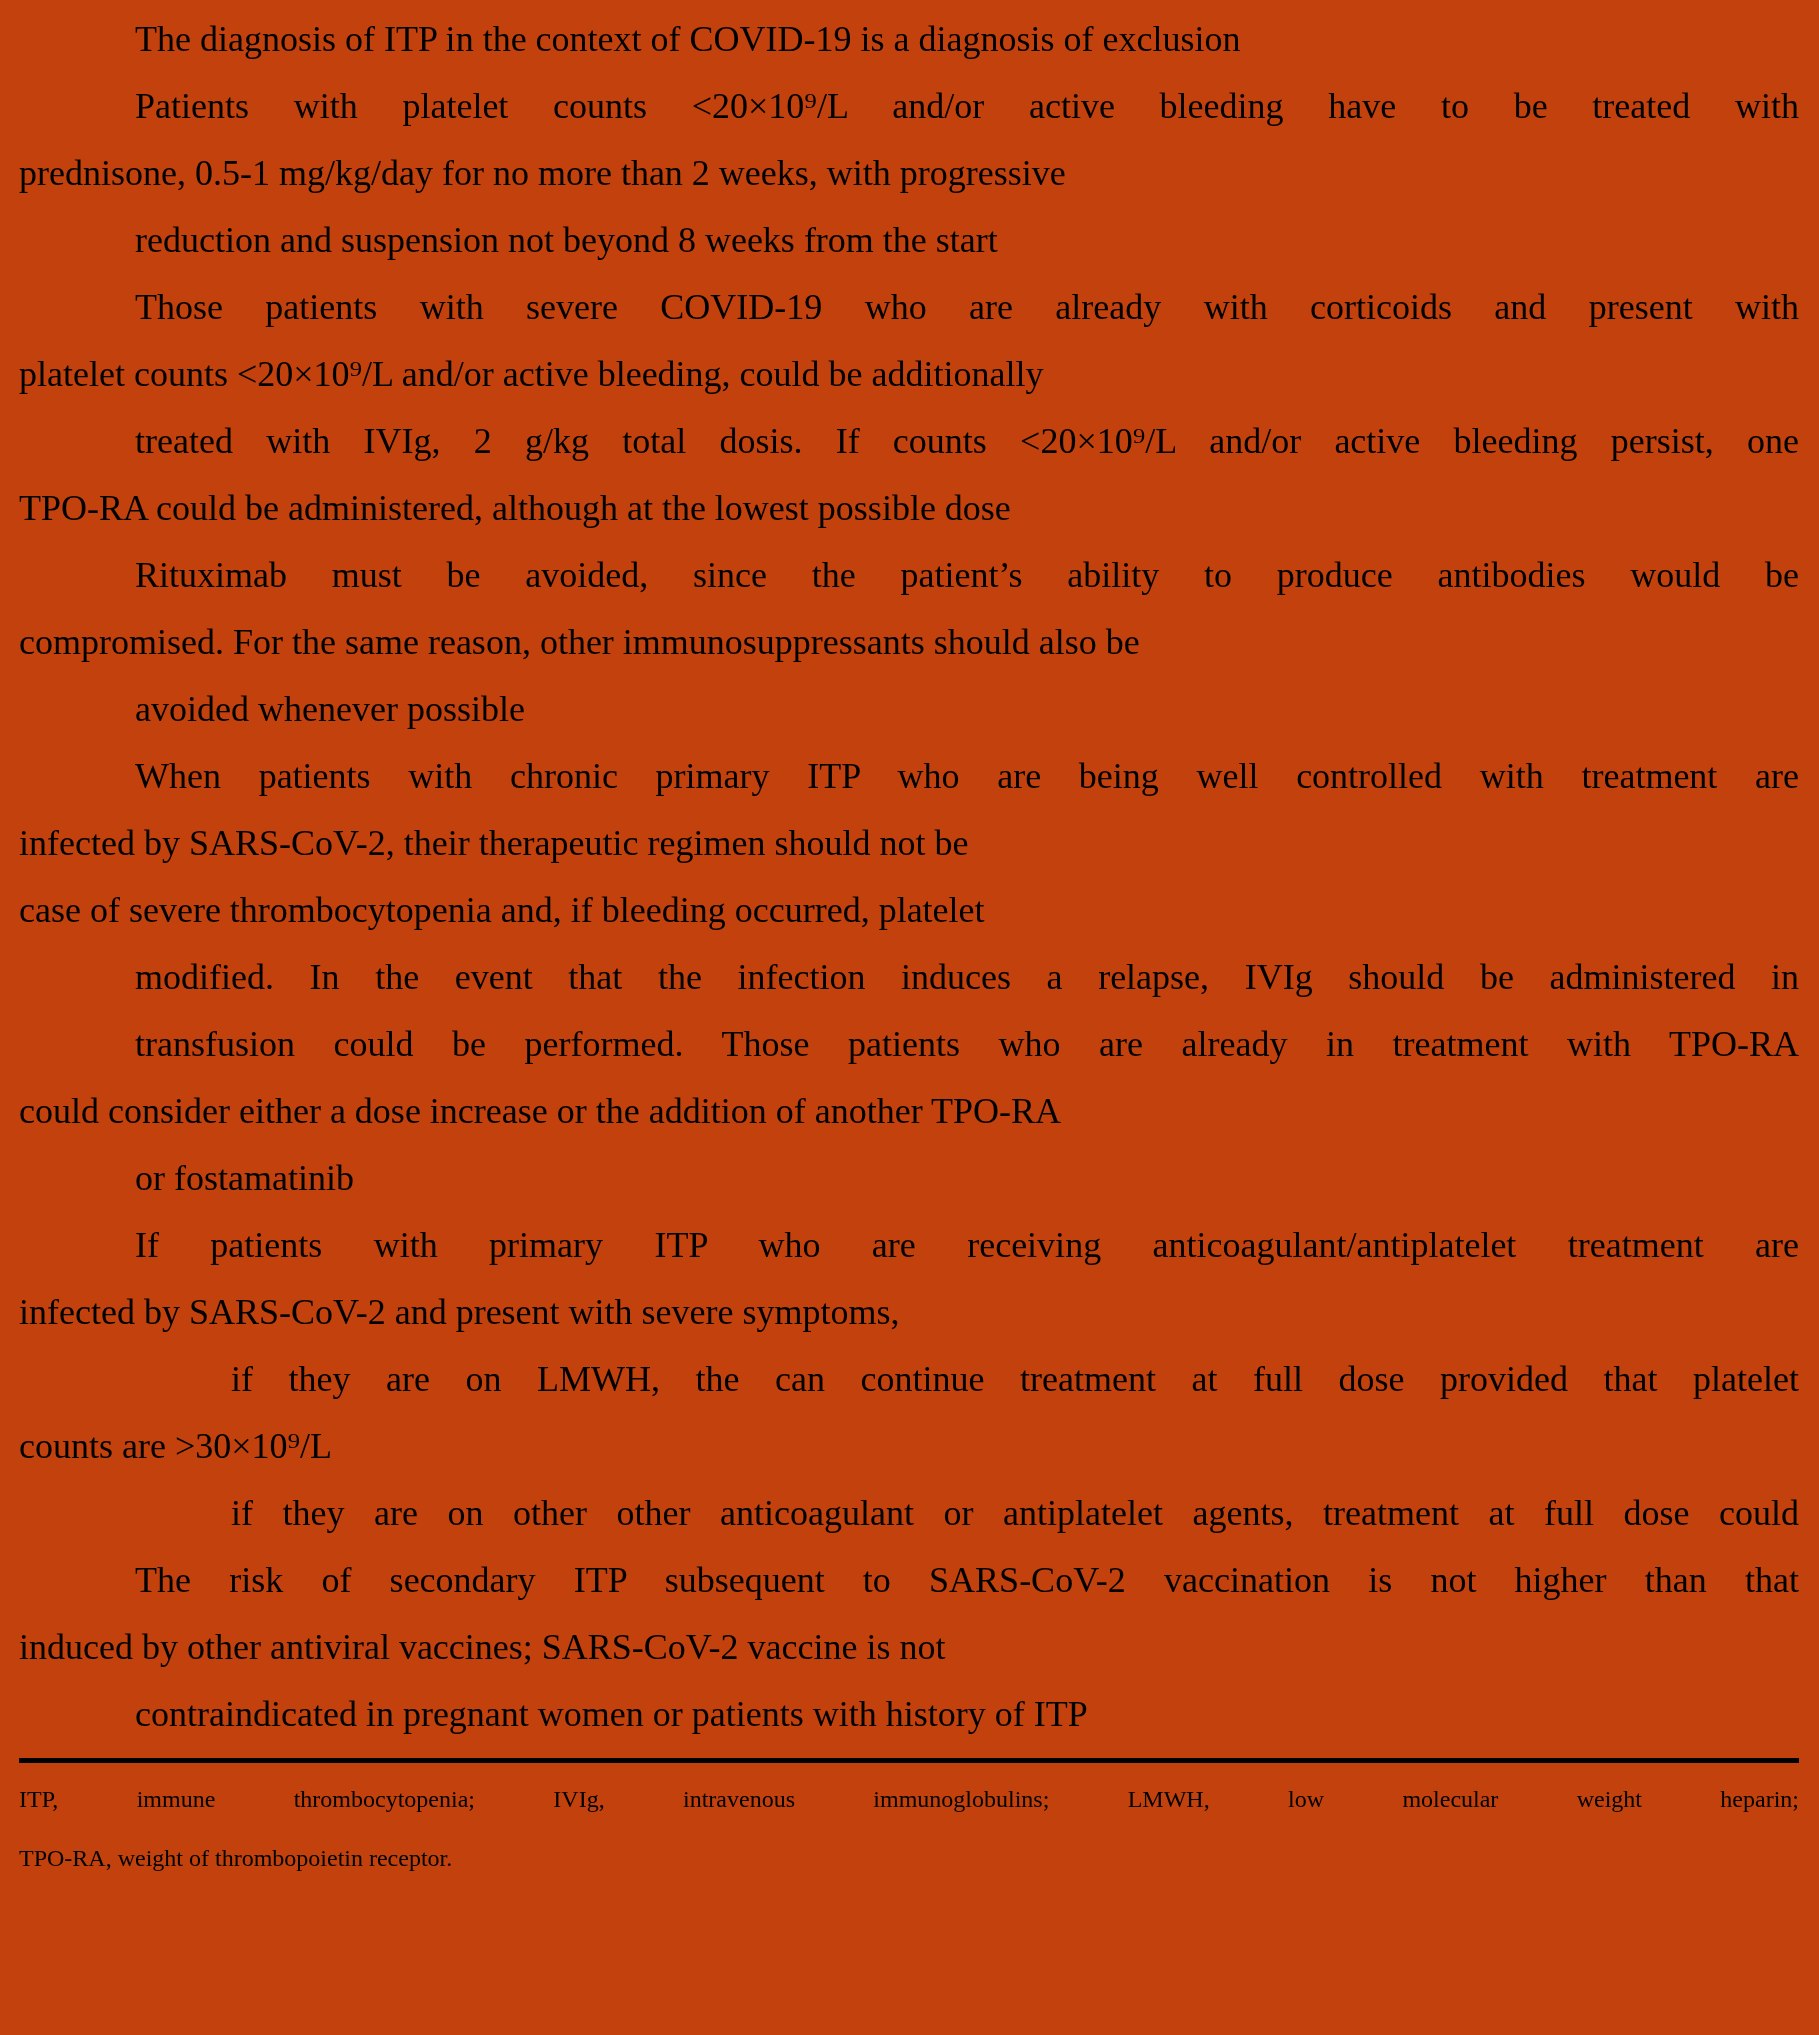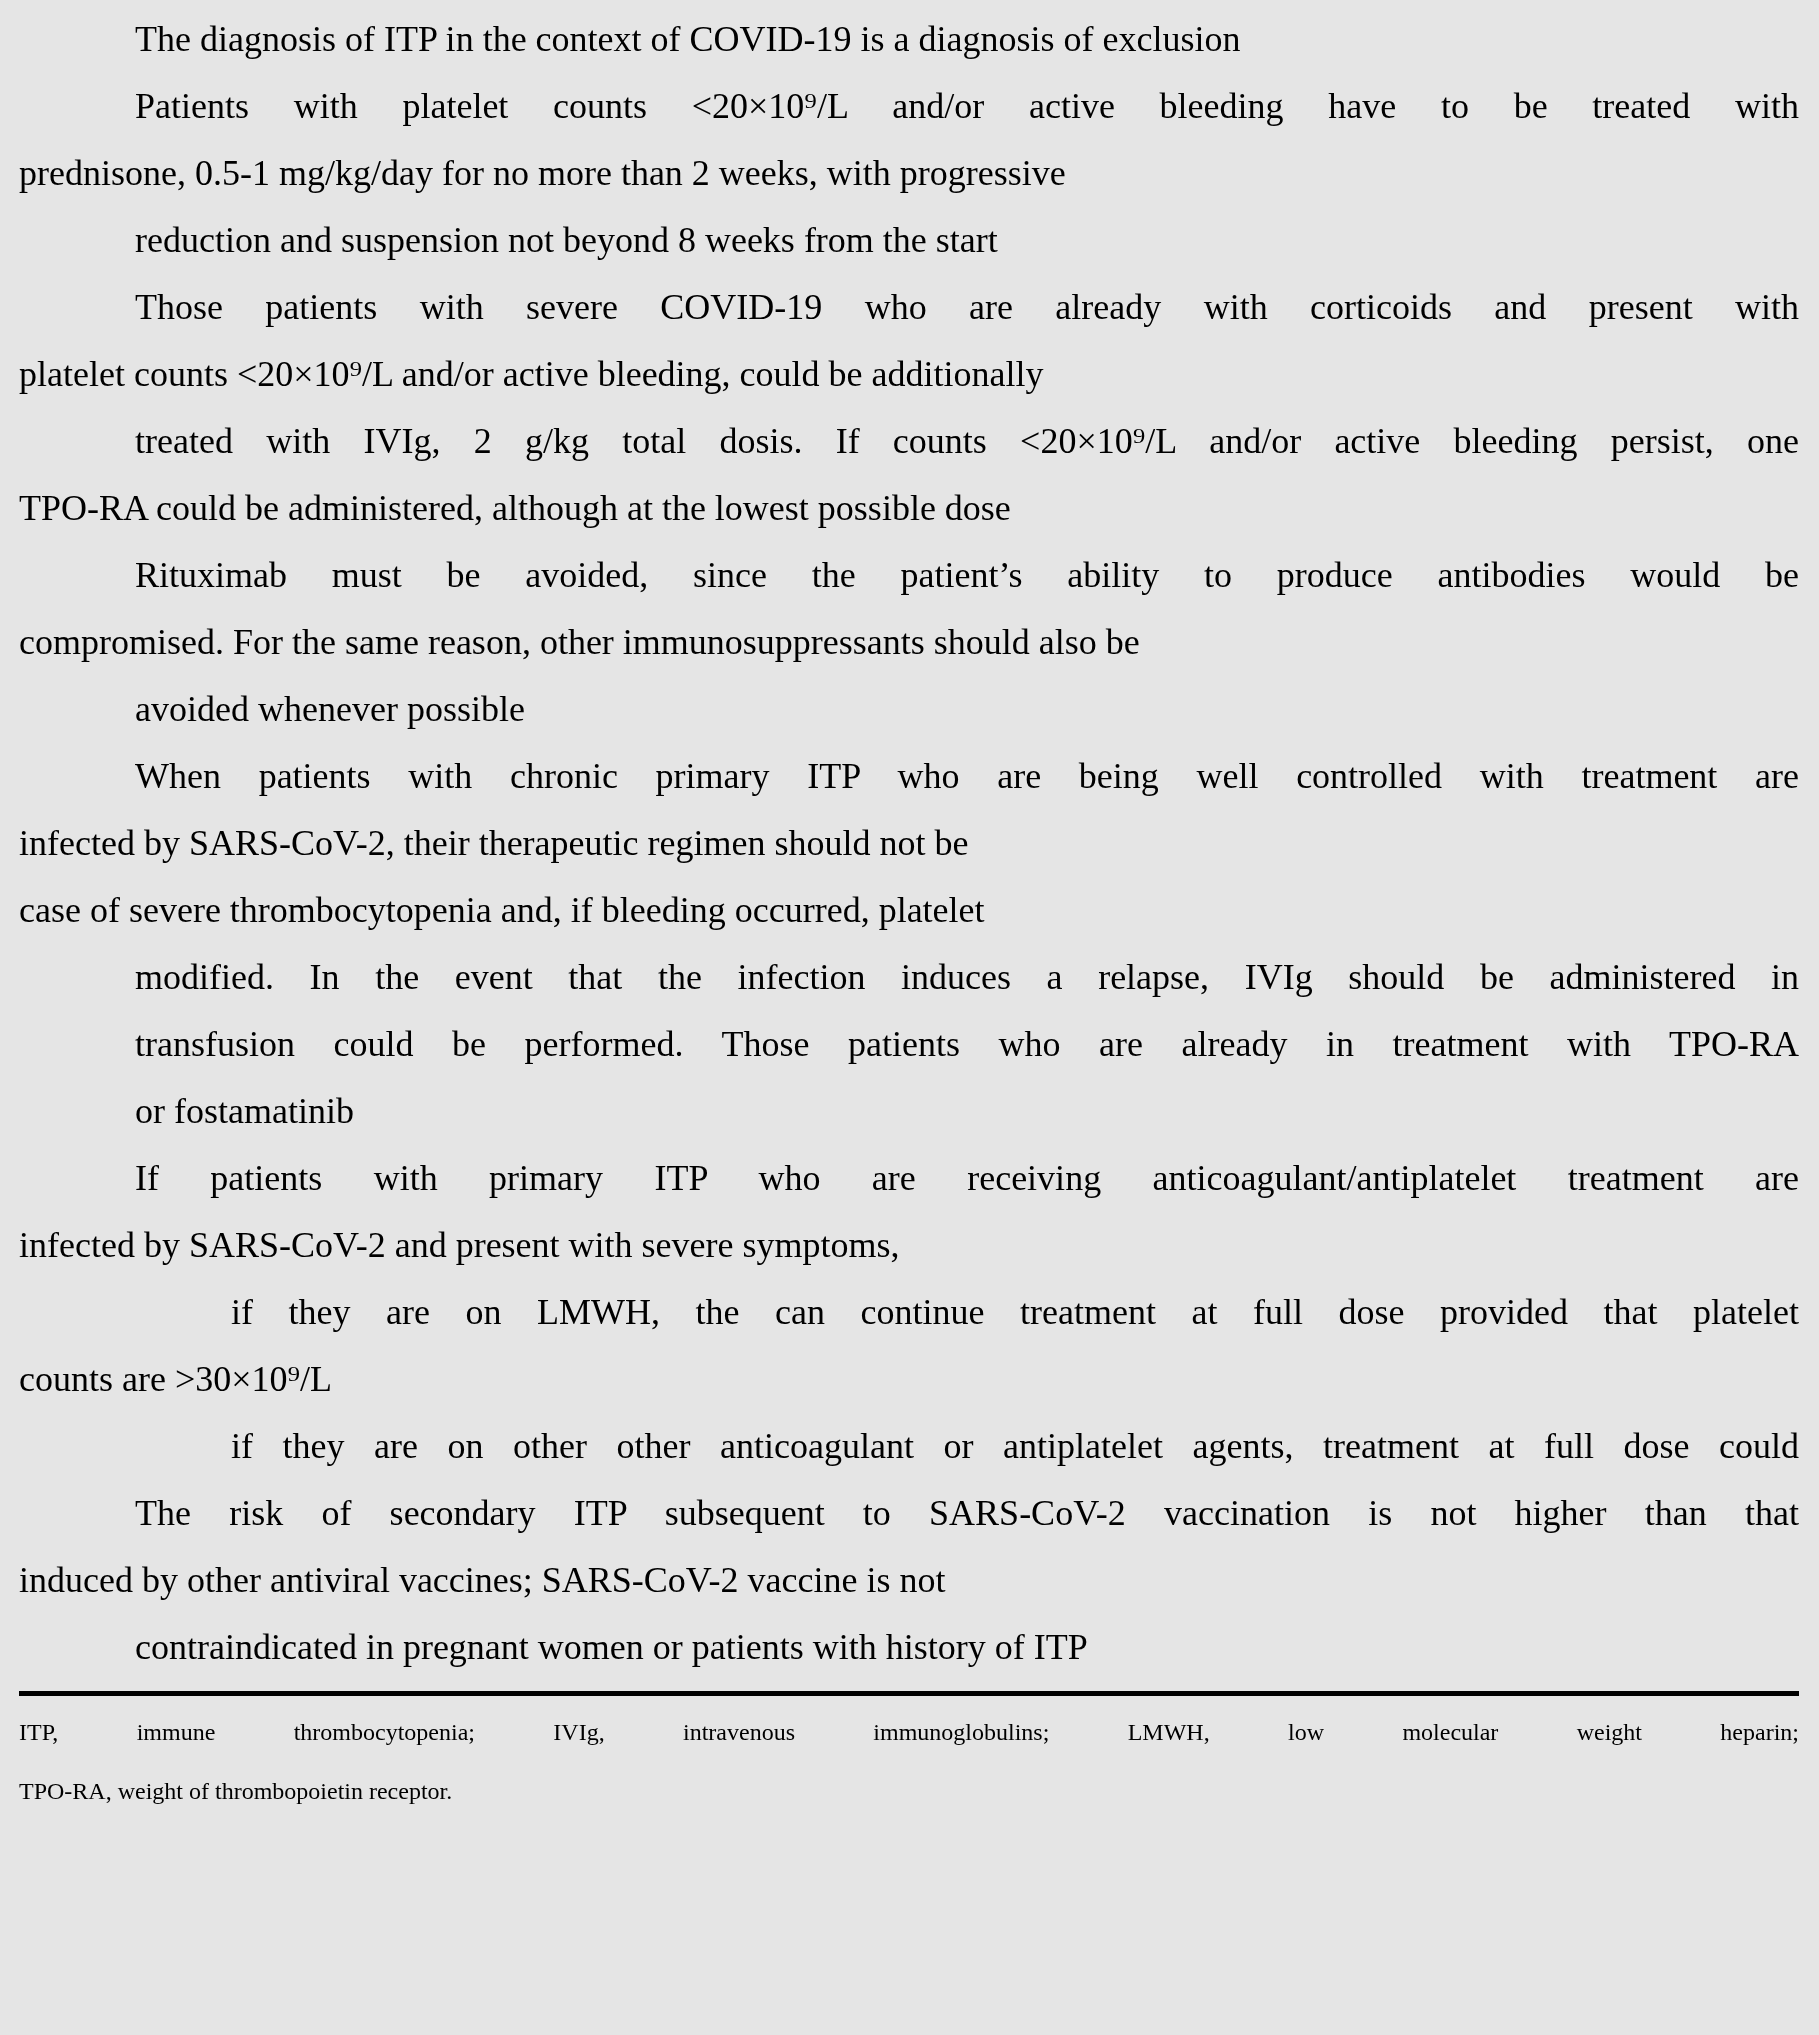--- a/index.html
+++ b/index.html
@@ -12,21 +12,21 @@
     height: 2035px;
     overflow: hidden;
     font-family: "Liberation Serif", "DejaVu Serif", serif;
     color: #000000;
   }
   .page {
     box-sizing: border-box;
     width: 1819px;
     height: 2035px;
     padding: 5.8px 20px 0 19px;
-    background: #e5e5e5;
+    background: #c2410c;
   }
   .body-lines .line {
     height: 67px;
     line-height: 67px;
     font-size: 36px;
     white-space: nowrap;
     color: #000000;
   }
   
   .line.margin  { padding-left: 0; }
@@ -72,20 +72,21 @@
       <div class="line indent1 j">treated with IVIg, 2 g/kg total dosis. If counts &lt;20×10⁹/L and/or active bleeding persist, one</div>
       <div class="line margin">TPO-RA could be administered, although at the lowest possible dose</div>
       <div class="line indent1 j">Rituximab must be avoided, since the patient’s ability to produce antibodies would be</div>
       <div class="line margin">compromised. For the same reason, other immunosuppressants should also be</div>
       <div class="line indent1">avoided whenever possible</div>
       <div class="line indent1 j">When patients with chronic primary ITP who are being well controlled with treatment are</div>
       <div class="line margin">infected by SARS-CoV-2, their therapeutic regimen should not be</div>
       <div class="line margin">case of severe thrombocytopenia and, if bleeding occurred, platelet</div>
       <div class="line indent1 j">modified. In the event that the infection induces a relapse, IVIg should be administered in</div>
       <div class="line indent1 j">transfusion could be performed. Those patients who are already in treatment with TPO-RA</div>
+      <div class="line margin">could consider either a dose increase or the addition of another TPO-RA</div>
       <div class="line indent1">or fostamatinib</div>
       <div class="line indent1 j">If patients with primary ITP who are receiving anticoagulant/antiplatelet treatment are</div>
       <div class="line margin">infected by SARS-CoV-2 and present with severe symptoms,</div>
       <div class="line deep j">if they are on LMWH, the can continue treatment at full dose provided that platelet</div>
       <div class="line margin">counts are &gt;30×10⁹/L</div>
       <div class="line deep j">if they are on other other anticoagulant or antiplatelet agents, treatment at full dose could</div>
       <div class="line indent1 j">The risk of secondary ITP subsequent to SARS-CoV-2 vaccination is not higher than that</div>
       <div class="line margin">induced by other antiviral vaccines; SARS-CoV-2 vaccine is not</div>
       <div class="line indent1">contraindicated in pregnant women or patients with history of ITP</div>
     </div>

